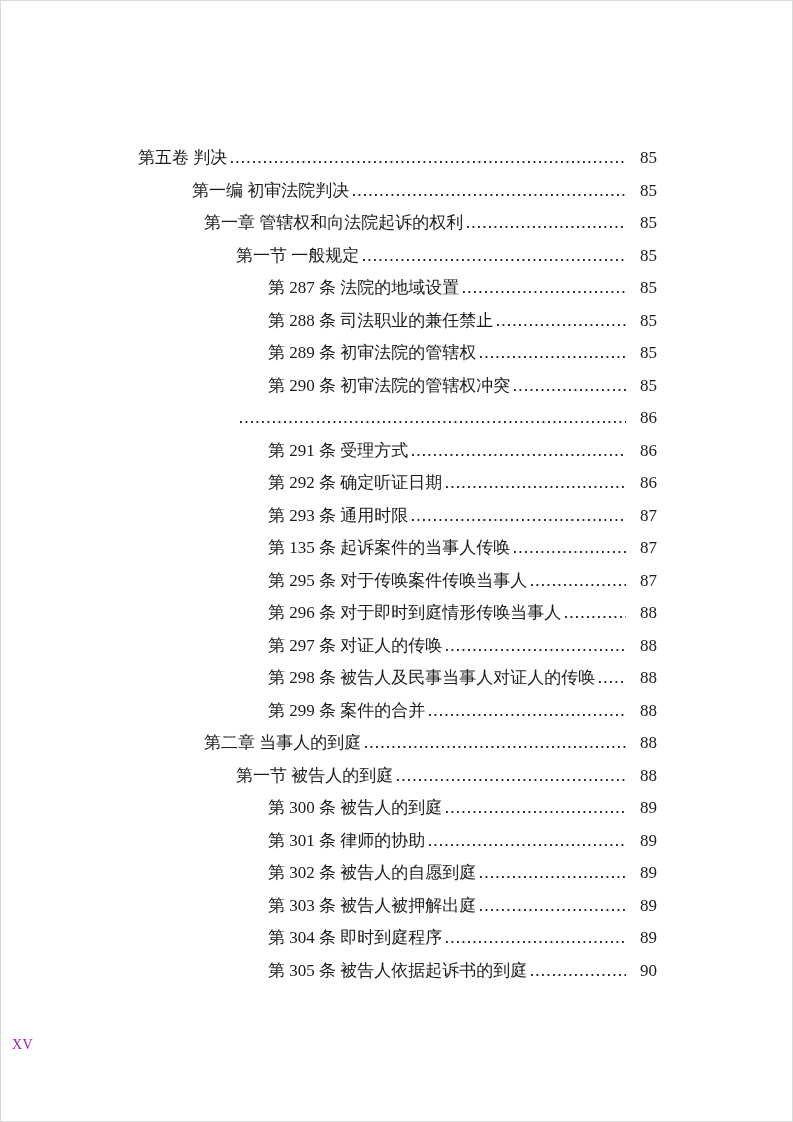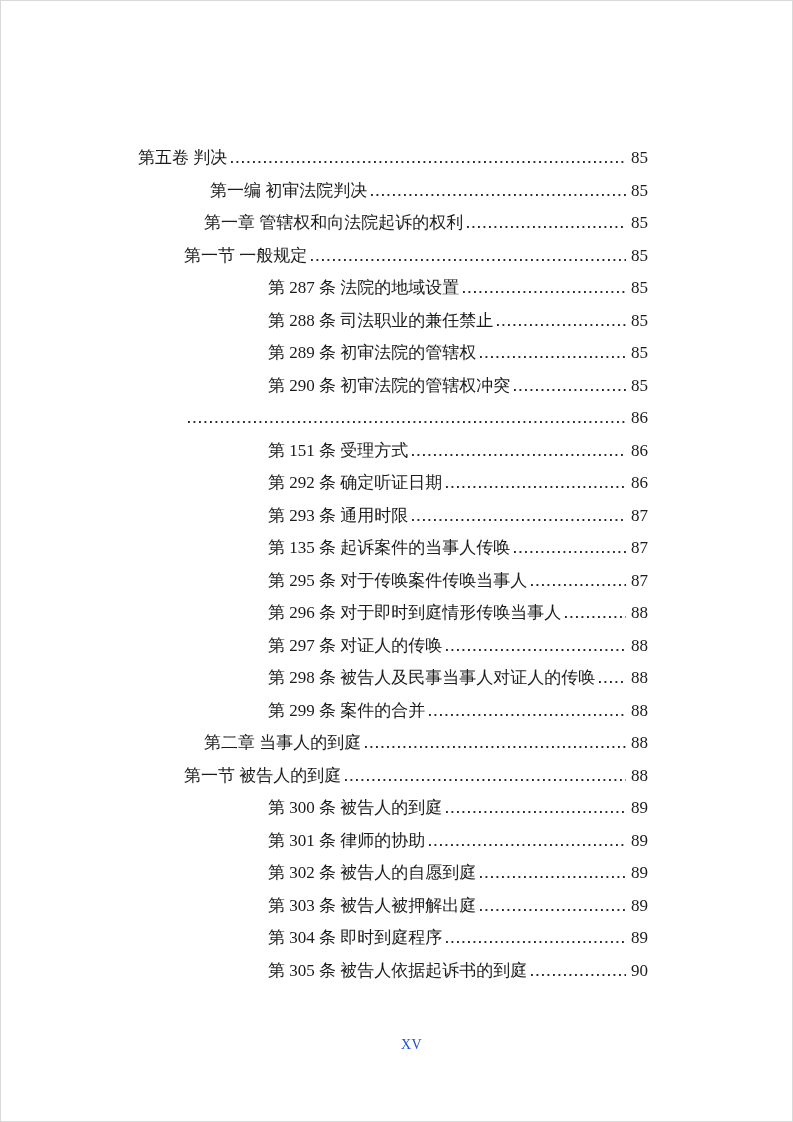--- a/index.html
+++ b/index.html
@@ -40,38 +40,39 @@
     margin-left: 4px;
     margin-right: 5px;
     background-image: radial-gradient(circle at 1px 1px, #2a2a2a 0.9px, rgba(0,0,0,0) 1.3px);
     background-size: 5.5px 2px;
     background-repeat: repeat-x;
     background-position: left bottom;
   }
   .toc-row .page-num {
     flex: 0 0 auto;
     width: 26px;
+    text-align: right;
   }
   
   .lvl-volume  { margin-left: 0; }
   .lvl-chapter { margin-left: 66px; }
-  .lvl-part    { margin-left: 72px; }
-  .lvl-section { margin-left: 46px; }
+  .lvl-part    { margin-left: 54px; }
+  .lvl-section { margin-left: 98px; }
   .lvl-article { margin-left: 130px; }
 
   .footer {
     position: absolute;
     left: 0;
     right: 0;
     top: 1036px;
-    text-align: center;
-    padding-left: 30px;
+    text-align: left;
+    padding-left: 11px;
     font-size: 14px;
     letter-spacing: 0.5px;
-    color: #1d4ed8;
+    color: #a21caf;
   }
 </style>
 </head>
 <body>
 
 <div class="page">
 
   <div class="toc">
       <div class="toc-row lvl-volume">
     <span class="label">第五卷 判决</span>
@@ -111,21 +112,21 @@
       <div class="toc-row lvl-article">
     <span class="label">第 290 条 初审法院的管辖权冲突</span>
     <span class="leader"></span>
     <span class="page-num">85</span>
   </div>
       <div class="toc-row lvl-section">
     <span class="leader"></span>
     <span class="page-num">86</span>
   </div>
       <div class="toc-row lvl-article">
-    <span class="label">第 151 条 受理方式</span>
+    <span class="label">第 291 条 受理方式</span>
     <span class="leader"></span>
     <span class="page-num">86</span>
   </div>
       <div class="toc-row lvl-article">
     <span class="label">第 292 条 确定听证日期</span>
     <span class="leader"></span>
     <span class="page-num">86</span>
   </div>
       <div class="toc-row lvl-article">
     <span class="label">第 293 条 通用时限</span>

